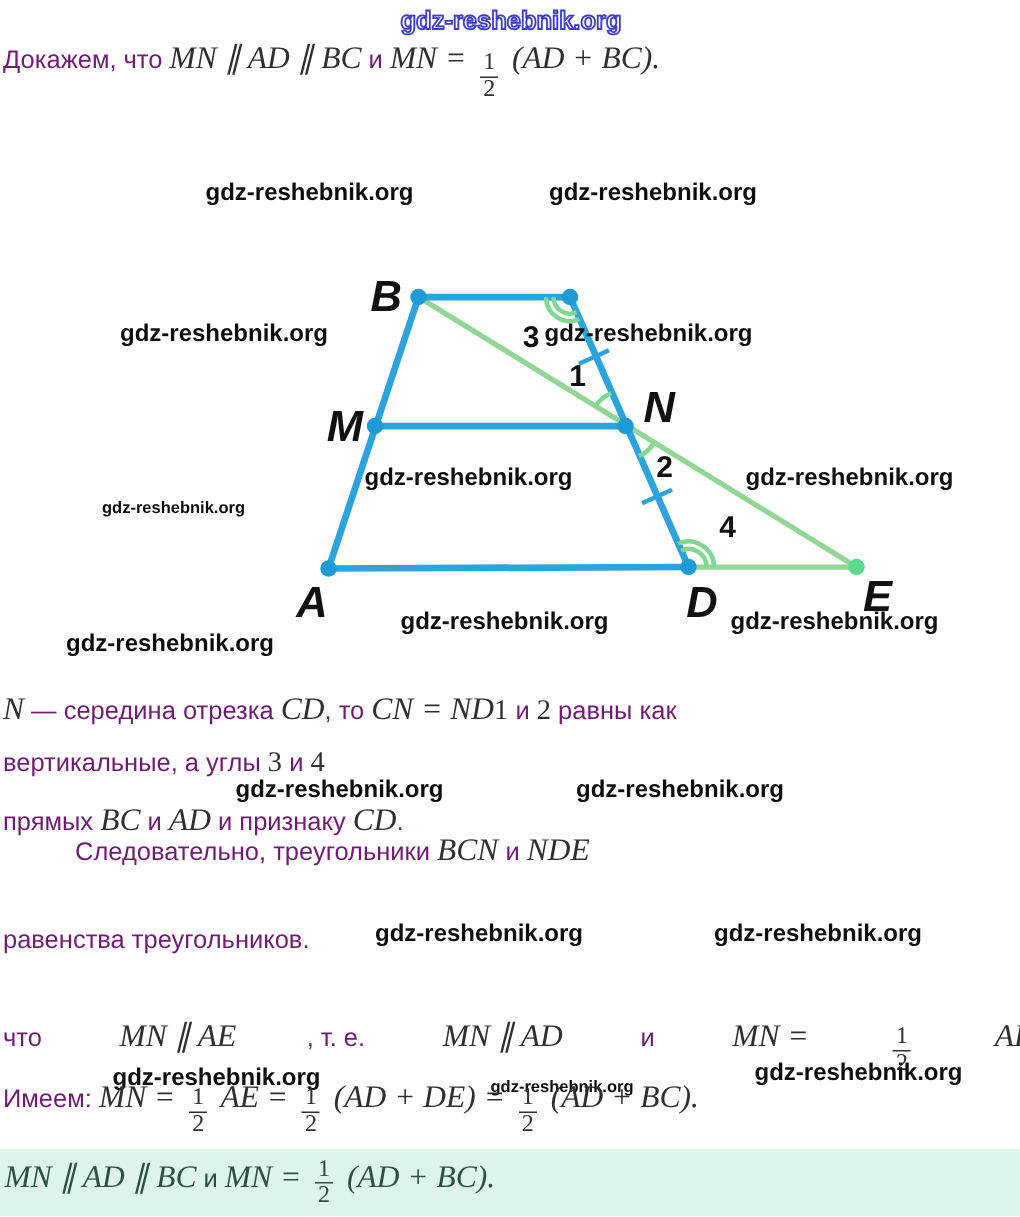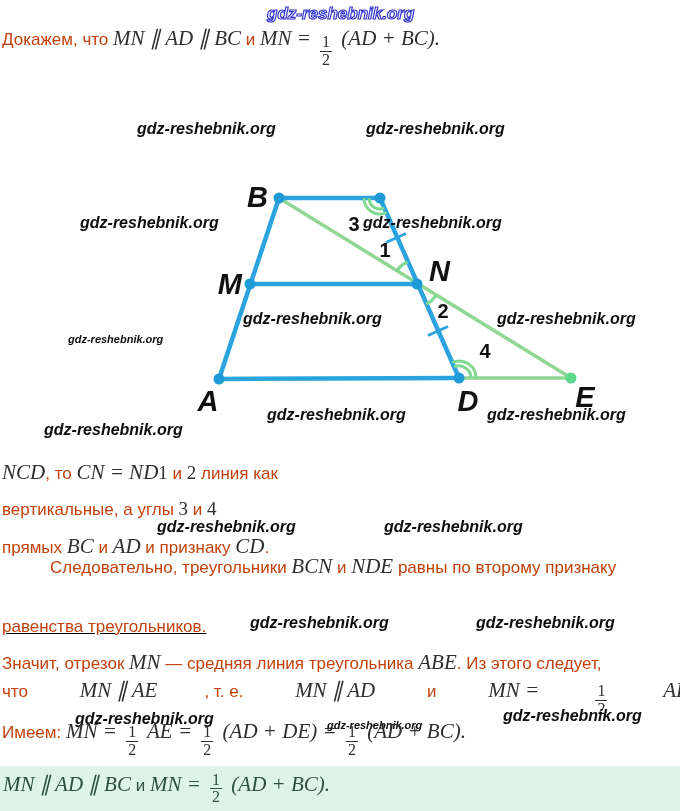--- a/index.html
+++ b/index.html
@@ -1,27 +1,27 @@
 <!DOCTYPE html>
 <html><head>
 <meta charset="utf-8">
 <style>
   html,body{margin:0;padding:0;background:#fff;}
   #page{position:relative;width:680px;height:811px;background:#fff;overflow:hidden;
         font-family:"Liberation Sans",sans-serif;}
   
   .row{position:absolute;display:flex;align-items:baseline;white-space:pre;}
-  .t{font:17px "Liberation Sans",sans-serif;color:#c2410c;}
+  .t{font:17px "Liberation Sans",sans-serif;color:#701a75;}
   .m{font:italic 21px "Liberation Serif",serif;color:#2f2f33;}
   .rm{font:19px "Liberation Serif",serif;color:#2f2f33;}
   .frac{display:inline-flex;flex-direction:column;align-items:center;align-self:center;
         font:16px "Liberation Serif",serif;color:#2f2f33;line-height:1.02;margin:0 4px;}
   .frac .den{border-top:1.4px solid currentColor;padding:0 2px;}
   
-  .wm{position:absolute;font-weight:bold;font-size:16px;color:#0d0d0d;white-space:nowrap;font-style:italic;}
+  .wm{position:absolute;font-weight:bold;font-size:16px;color:#0d0d0d;white-space:nowrap;}
   .wm.small{font-size:11px;}
   .wm.top{font-size:17px;color:#fff;-webkit-text-stroke:1.2px #3b3bcf;text-shadow:0 0 1px #3b3bcf;}
   
   .answer{position:absolute;left:0;top:766px;width:680px;height:45px;background:#def4e8;
           display:flex;align-items:center;}
   .answer .row2{display:flex;align-items:baseline;white-space:pre;padding-left:3px;}
   .answer .t,.answer .m,.answer .frac{color:#2e4f45;}
   svg{position:absolute;left:0;top:148px;}
   svg text.vx{font-family:"Liberation Sans",sans-serif;font-weight:bold;font-style:italic;
               font-size:29px;fill:#111;}
@@ -84,31 +84,30 @@
 
   <div class="wm" style="left:80px;top:214px;">gdz-reshebnik.org</div>
   <div class="wm" style="left:363px;top:214px;">gdz-reshebnik.org</div>
   <div class="wm" style="left:243px;top:310px;">gdz-reshebnik.org</div>
   <div class="wm" style="left:497px;top:310px;">gdz-reshebnik.org</div>
   <div class="wm small" style="left:68px;top:333px;">gdz-reshebnik.org</div>
   <div class="wm" style="left:267px;top:406px;">gdz-reshebnik.org</div>
   <div class="wm" style="left:487px;top:406px;">gdz-reshebnik.org</div>
   <div class="wm" style="left:44px;top:421px;">gdz-reshebnik.org</div>
 
-  <div class="row" style="left:2px;top:460px;"><span class="m">N</span><span class="m">CD</span><span class="t">, то </span><span class="m">CN = ND</span><span class="rm">1</span><span class="t"> и </span><span class="rm">2</span><span class="t"> линия как</span></div>
+  <div class="row" style="left:2px;top:460px;"><span class="m">N</span><span class="t"> — середина отрезка </span><span class="m">CD</span><span class="t">, то </span><span class="m">CN = ND</span><span class="rm">1</span><span class="t"> и </span><span class="rm">2</span><span class="t"> равны как</span></div>
   <div class="row" style="left:2px;top:498px;"><span class="t">вертикальные, а углы </span><span class="rm">3</span><span class="t"> и </span><span class="rm">4</span></div>
   <div class="wm" style="left:157px;top:518px;">gdz-reshebnik.org</div>
   <div class="wm" style="left:384px;top:518px;">gdz-reshebnik.org</div>
   <div class="row" style="left:2px;top:534px;justify-content:flex-end;"><span class="t">прямых </span><span class="m">BC</span><span class="t"> и </span><span class="m">AD</span><span class="t"> и признаку </span><span class="m">CD</span><span class="t">.</span></div>
 
-  <div class="row" style="left:2px;top:554px;margin-left:48px;"><span class="t">Следовательно, треугольники </span><span class="m">BCN</span><span class="t"> и </span><span class="m">NDE</span><span class="t"> равны по второму признаку</span></div>
-  <div class="row" style="left:2px;top:617px;text-decoration:underline;"><span class="t">равенства треугольников.</span></div>
+  <div class="row" style="left:2px;top:554px;margin-left:48px;"><span class="t">Следовательно, треугольники </span><span class="m">BCN</span><span class="t"> и </span><span class="m">NDE</span></div>
+  <div class="row" style="left:2px;top:617px;"><span class="t">равенства треугольников.</span></div>
   <div class="wm" style="left:250px;top:614px;">gdz-reshebnik.org</div>
   <div class="wm" style="left:476px;top:614px;">gdz-reshebnik.org</div>
-  <div class="row" style="left:2px;top:650px;"><span class="t">Значит, отрезок </span><span class="m">MN</span><span class="t"> — средняя линия треугольника </span><span class="m">ABE</span><span class="t">. Из этого следует,</span></div>
 
   <div class="row" style="left:2px;top:678px;height:44px;gap:47px;"><span class="t">что </span><span class="m">MN ∥ AE</span><span class="t">, т. е. </span><span class="m">MN ∥ AD</span><span class="t"> и </span><span class="m">MN = </span><span class="frac"><span class="num">1</span><span class="den">2</span></span><span class="m"> AE.</span></div>
   <div class="wm" style="left:75px;top:710px;">gdz-reshebnik.org</div>
   <div class="wm small" style="left:327px;top:719px;">gdz-reshebnik.org</div>
   <div class="wm" style="left:503px;top:707px;">gdz-reshebnik.org</div>
   <div class="row" style="left:2px;top:719px;height:44px;"><span class="t">Имеем: </span><span class="m">MN = </span><span class="frac"><span class="num">1</span><span class="den">2</span></span><span class="m"> AE = </span><span class="frac"><span class="num">1</span><span class="den">2</span></span><span class="m"> (AD + DE) = </span><span class="frac"><span class="num">1</span><span class="den">2</span></span><span class="m"> (AD + BC).</span></div>
 
   <div class="answer" style="background-color: rgb(222, 244, 232);">
     <div class="row2"><span class="m">MN ∥ AD ∥ BC</span><span class="t"> и </span><span class="m">MN = </span><span class="frac"><span class="num">1</span><span class="den">2</span></span><span class="m"> (AD + BC).</span></div>
   </div>

